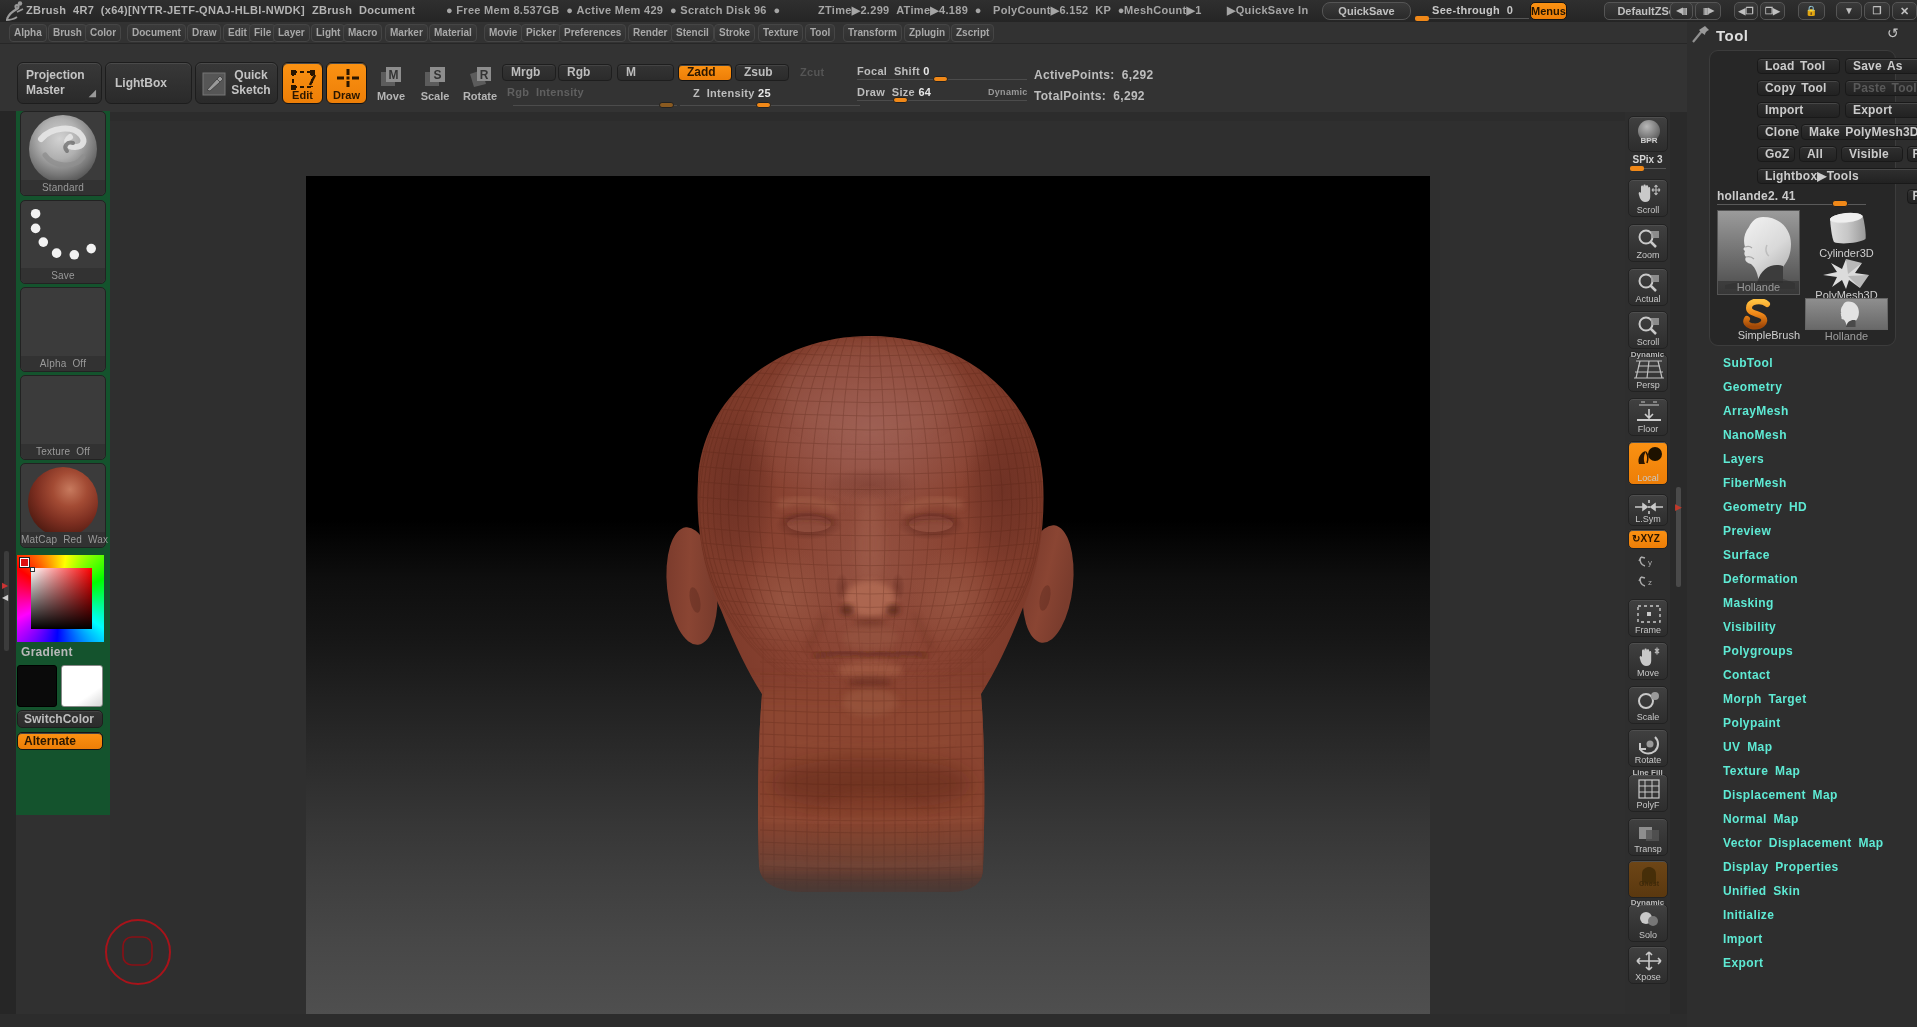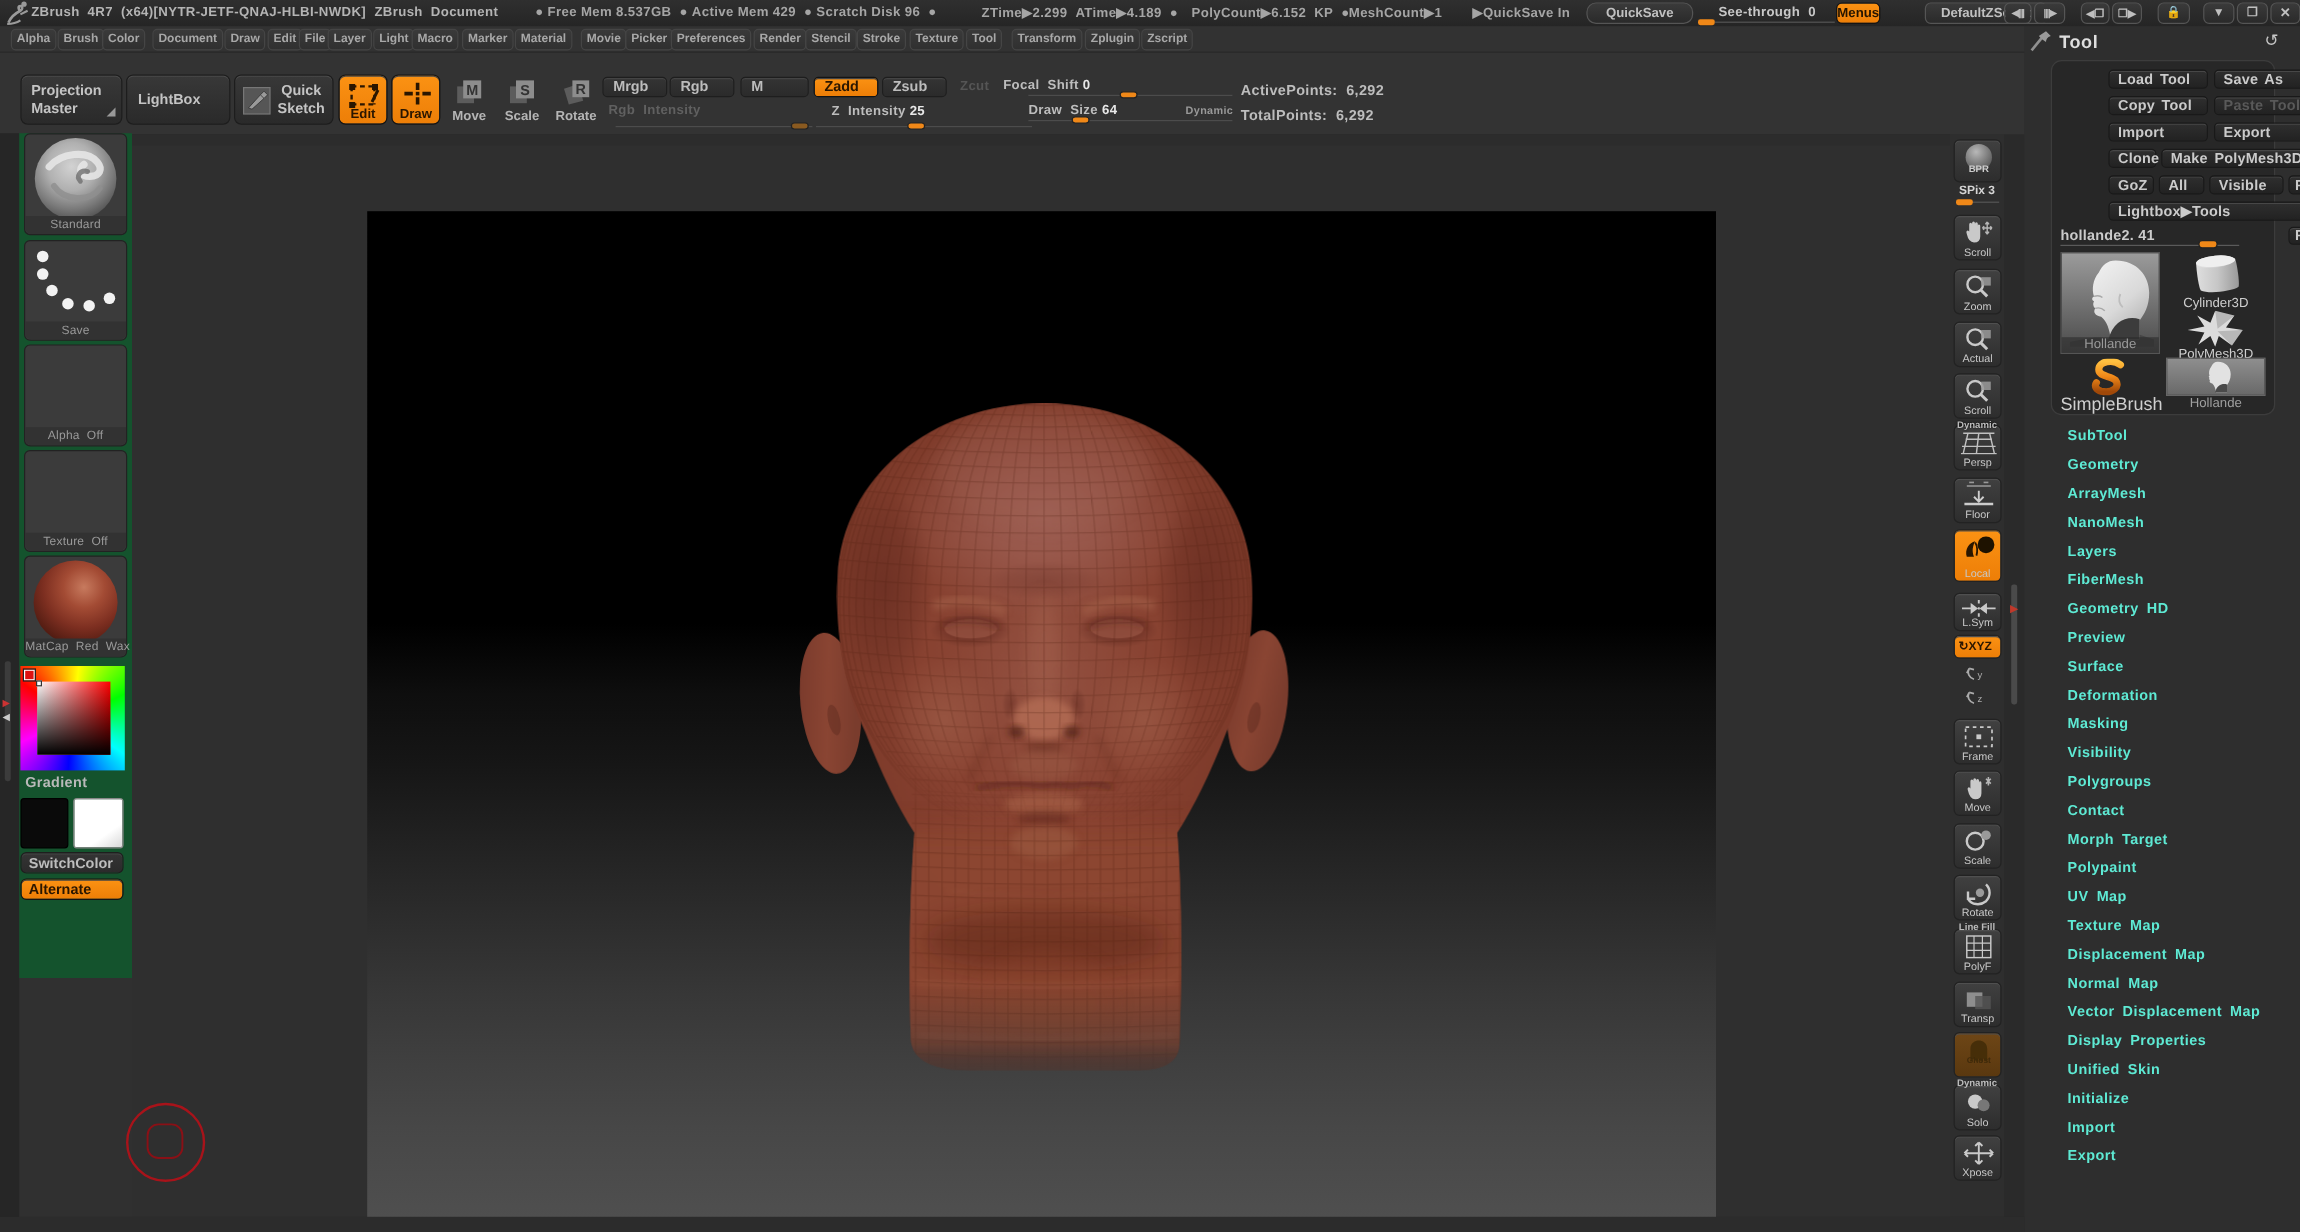--- a/index.html
+++ b/index.html
@@ -148,21 +148,21 @@
 <div class="sm-btn" style="left:617px;top:20px;width:57px;height:17px">M</div>
 <div class="sm-btn orange" style="left:678px;top:20px;width:54px;height:17px;color:#2a1600">Zadd</div>
 <div class="sm-btn" style="left:735px;top:20px;width:54px;height:17px">Zsub</div>
 <div class="shelf-lbl" style="left:800px;top:22px;color:#555">Zcut</div>
 <div class="shelf-lbl" style="left:507px;top:42px;color:#606060">Rgb&nbsp;&nbsp;Intensity</div>
 <div class="slider-line" style="left:513px;top:61px;width:164px"></div>
 <div class="slider-handle" style="left:659px;top:58px;background:#8a5a20"></div>
 <div class="shelf-lbl" style="left:693px;top:43px">Z&nbsp;&nbsp;Intensity&nbsp;<span style="color:#e8e8e8">25</span></div>
 <div class="slider-line" style="left:680px;top:61px;width:180px"></div>
 <div class="slider-handle" style="left:756px;top:58px"></div>
-<div class="shelf-lbl" style="left:836px;top:21px">Focal&nbsp;&nbsp;Shift&nbsp;<span style="color:#e8e8e8">0</span></div>
+<div class="shelf-lbl" style="left:857px;top:21px">Focal&nbsp;&nbsp;Shift&nbsp;<span style="color:#e8e8e8">0</span></div>
 <div class="slider-line" style="left:857px;top:35px;width:170px"></div>
 <div class="slider-handle" style="left:933px;top:32px"></div>
 <div class="shelf-lbl" style="left:857px;top:42px">Draw&nbsp;&nbsp;Size&nbsp;<span style="color:#e8e8e8">64</span></div>
 <div class="slider-line" style="left:857px;top:56px;width:170px"></div>
 <div class="slider-handle" style="left:893px;top:53px"></div>
 <div class="shelf-lbl" style="left:988px;top:43px;font-size:9px;color:#999">Dynamic</div>
 <div class="shelf-lbl" style="left:1034px;top:24px;font-size:12px">ActivePoints:&nbsp;&nbsp;6,292</div>
 <div class="shelf-lbl" style="left:1034px;top:45px;font-size:12px">TotalPoints:&nbsp;&nbsp;6,292</div>
 </div>
 <div id="segbar">
@@ -705,21 +705,21 @@
 <svg class="abs" style="left:27px;top:248px" width="40" height="32" viewBox="0 0 40 32">
 <defs>
           <linearGradient id="sbg" x1="0" y1="0" x2="0" y2="1">
             <stop offset="0%" stop-color="#ffc040"></stop>
             <stop offset="50%" stop-color="#f08818"></stop>
             <stop offset="100%" stop-color="#a04808"></stop>
           </linearGradient>
         </defs>
 <path d="M30 5 C24 0 12 2 12 9 C12 15 22 14 26 18 C30 23 24 29 14 27 C10 26 8 23 10 20" stroke="url(#sbg)" stroke-width="6" fill="none" stroke-linecap="round"></path>
 </svg>
-<div class="abs" style="left:7px;top:278px;width:83px;text-align:center;font-size:15px;color:#cfcfcf">SimpleBrush</div>
+<div class="abs" style="left:7px;top:278px;width:83px;text-align:right;font-size:11px;color:#cfcfcf">SimpleBrush</div>
 <div class="abs" style="left:95px;top:247px;width:83px;height:32px;border:1px solid #666;background:linear-gradient(#8e8e8e,#696969)">
 <svg class="abs" style="left:26px;top:1px" width="30" height="30" viewBox="0 0 74 78">
 <path d="M40 4 C58 4 68 17 68 31 C68 42 64 49 60 54 L60 70 L36 70 C35 62 33 55 28 51 C23 50 21 47 23 44 C21 42 21 40 22 38 C20 37 20 35 22 34 C20 28 21 20 26 14 C29 8 33 4 40 4 Z" fill="#e2e2e2"></path>
 <path d="M34 70 L60 70 L60 53 C50 50 38 54 34 70 Z" fill="#4a4a4a"></path>
 </svg>
 </div>
 <div class="abs" style="left:95px;top:279px;width:83px;text-align:center;font-size:11px;color:#9f9f9f">Hollande</div>
     </div>
 <div class="section" style="top:334px">SubTool</div>
 <div class="section" style="top:358px">Geometry</div>

